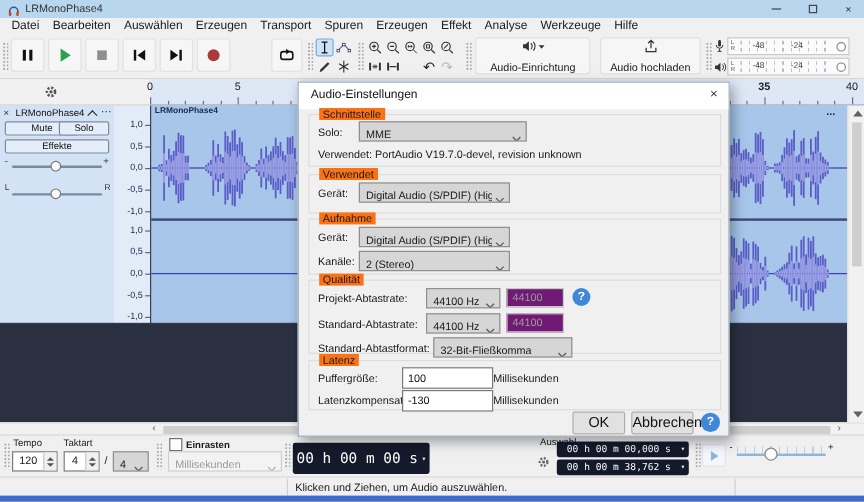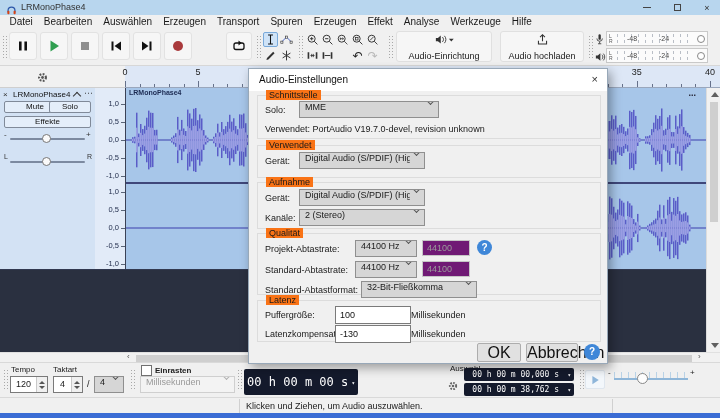--- a/index.html
+++ b/index.html
@@ -73,21 +73,21 @@
   .scr-ch{position:absolute;top:-1px;font-size:8px;color:#555;}
 
   
   .dock{position:absolute;left:0;top:362px;width:720px;height:35px;background:#f0f0f0;border-top:1px solid #d9d9d9;}
   .dk-lbl{position:absolute;font-size:8px;color:#1a1a1a;}
   .spin{position:absolute;height:17px;background:#fff;border:1px solid #7a7a7a;display:flex;}
   .spin-val{flex:1;font-size:9px;line-height:15px;text-align:center;}
   .spin-btns{width:11px;background:#f0f0f0;border-left:1px solid #c9c9c9;display:flex;flex-direction:column;align-items:center;justify-content:center;gap:2px;}
   .tri-up{width:0;height:0;border-left:3px solid transparent;border-right:3px solid transparent;border-bottom:3.5px solid #555;}
   .tri-dn{width:0;height:0;border-left:3px solid transparent;border-right:3px solid transparent;border-top:3.5px solid #555;}
-  .combo{display:flex;align-items:flex-start;justify-content:space-between;background:#d6d6d6;border:1px solid #8f8f8f;padding:0 5px;overflow:hidden;}
+  .combo{display:flex;align-items:flex-end;justify-content:space-between;background:#d6d6d6;border:1px solid #8f8f8f;padding:0 5px;overflow:hidden;}
   .combo .ct{font-size:9px;white-space:nowrap;overflow:hidden;}
   .cv{flex:0 0 auto;width:5px;height:5px;border-right:1.3px solid #555;border-bottom:1.3px solid #555;transform:rotate(45deg);margin-top:-3px;margin-left:4px;}
   .combo.dis{background:#f3f3f3;border-color:#cfcfcf;}
   .combo.dis .ct{color:#9a9a9a;}
   .combo.dis .cv{border-color:#b0b0b0;}
   .cb{position:absolute;width:11px;height:11px;background:#fff;border:1px solid #707070;}
   .tdisp{position:absolute;background:#141a2c;border-radius:2px;color:#fff;display:flex;align-items:center;
          font-family:"DejaVu Sans Mono",monospace;}
   .tdd{margin-left:auto;font-size:6px;padding-right:3px;color:#fff;}
   .pslider-line{position:absolute;height:2px;background:#8fb6d8;}
@@ -109,21 +109,21 @@
   .group-label{position:absolute;top:-6px;left:8px;background:#f97316;padding:0 3px;font-size:9px;color:#1a1a1a;}
   .dl{position:absolute;font-size:9px;color:#1a1a1a;white-space:nowrap;}
   .dcombo{position:absolute;height:17px;}
   .dtxt{position:absolute;height:16px;background:#fff;border:1px solid #7a7a7a;font-family:"Liberation Sans",sans-serif;
         font-size:9px;padding:0 0 0 4px;color:#111;}
   .dbox{position:absolute;height:16px;background:#701a75;border:1px solid #c6c6c6;font-size:9px;color:#9b9b9b;
         line-height:15px;padding-left:4px;}
   .helpbtn{position:absolute;width:15px;height:15px;border-radius:50%;background:#3f87d8;color:#fff;font-size:10px;
            font-weight:bold;text-align:center;line-height:15px;}
   .dlgbtn{position:absolute;height:19px;background:#e1e1e1;border:1px solid #adadad;border-radius:2px;
-          font-size:16px;text-align:center;line-height:17px;color:#111;}
+          font-size:12px;text-align:center;line-height:17px;color:#111;}
 </style>
 </head>
 <body>
 
 <div class="app">
 
   <div class="titlebar">
     <span class="appicon">
       <svg width="11" height="11" viewBox="0 0 16 16">
         <path d="M3 11 v-3 a5 5 0 0 1 10 0 v3" fill="none" stroke="#2b55a8" stroke-width="1.8"></path>
@@ -339,21 +339,21 @@
     </span>
   </div>
   <div class="ruler" id="ruler">
       <span class="rnum" style="left: 0px;">0</span>
       <span class="rnum" style="left: 73.125px;">5</span>
       <span class="rnum" style="left: 146.25px;">10</span>
       <span class="rnum" style="left: 219.375px;">15</span>
       <span class="rnum" style="left: 292.5px;">20</span>
       <span class="rnum" style="left: 365.625px;">25</span>
       <span class="rnum" style="left: 438.75px;">30</span>
-      <span class="rnum" style="left: 511.875px;">35</span>
+      <span class="rnum" style="left: 511.875px; font-weight: bold;">35</span>
       <span class="rnum" style="left: 585px;">40</span>
       <i class="rtick maj" style="left: 0px;"></i>
       <i class="rtick" style="left: 14.625px;"></i>
       <i class="rtick" style="left: 29.25px;"></i>
       <i class="rtick" style="left: 43.875px;"></i>
       <i class="rtick" style="left: 58.5px;"></i>
       <i class="rtick maj" style="left: 73.125px;"></i>
       <i class="rtick" style="left: 87.75px;"></i>
       <i class="rtick" style="left: 102.375px;"></i>
       <i class="rtick" style="left: 117px;"></i>

